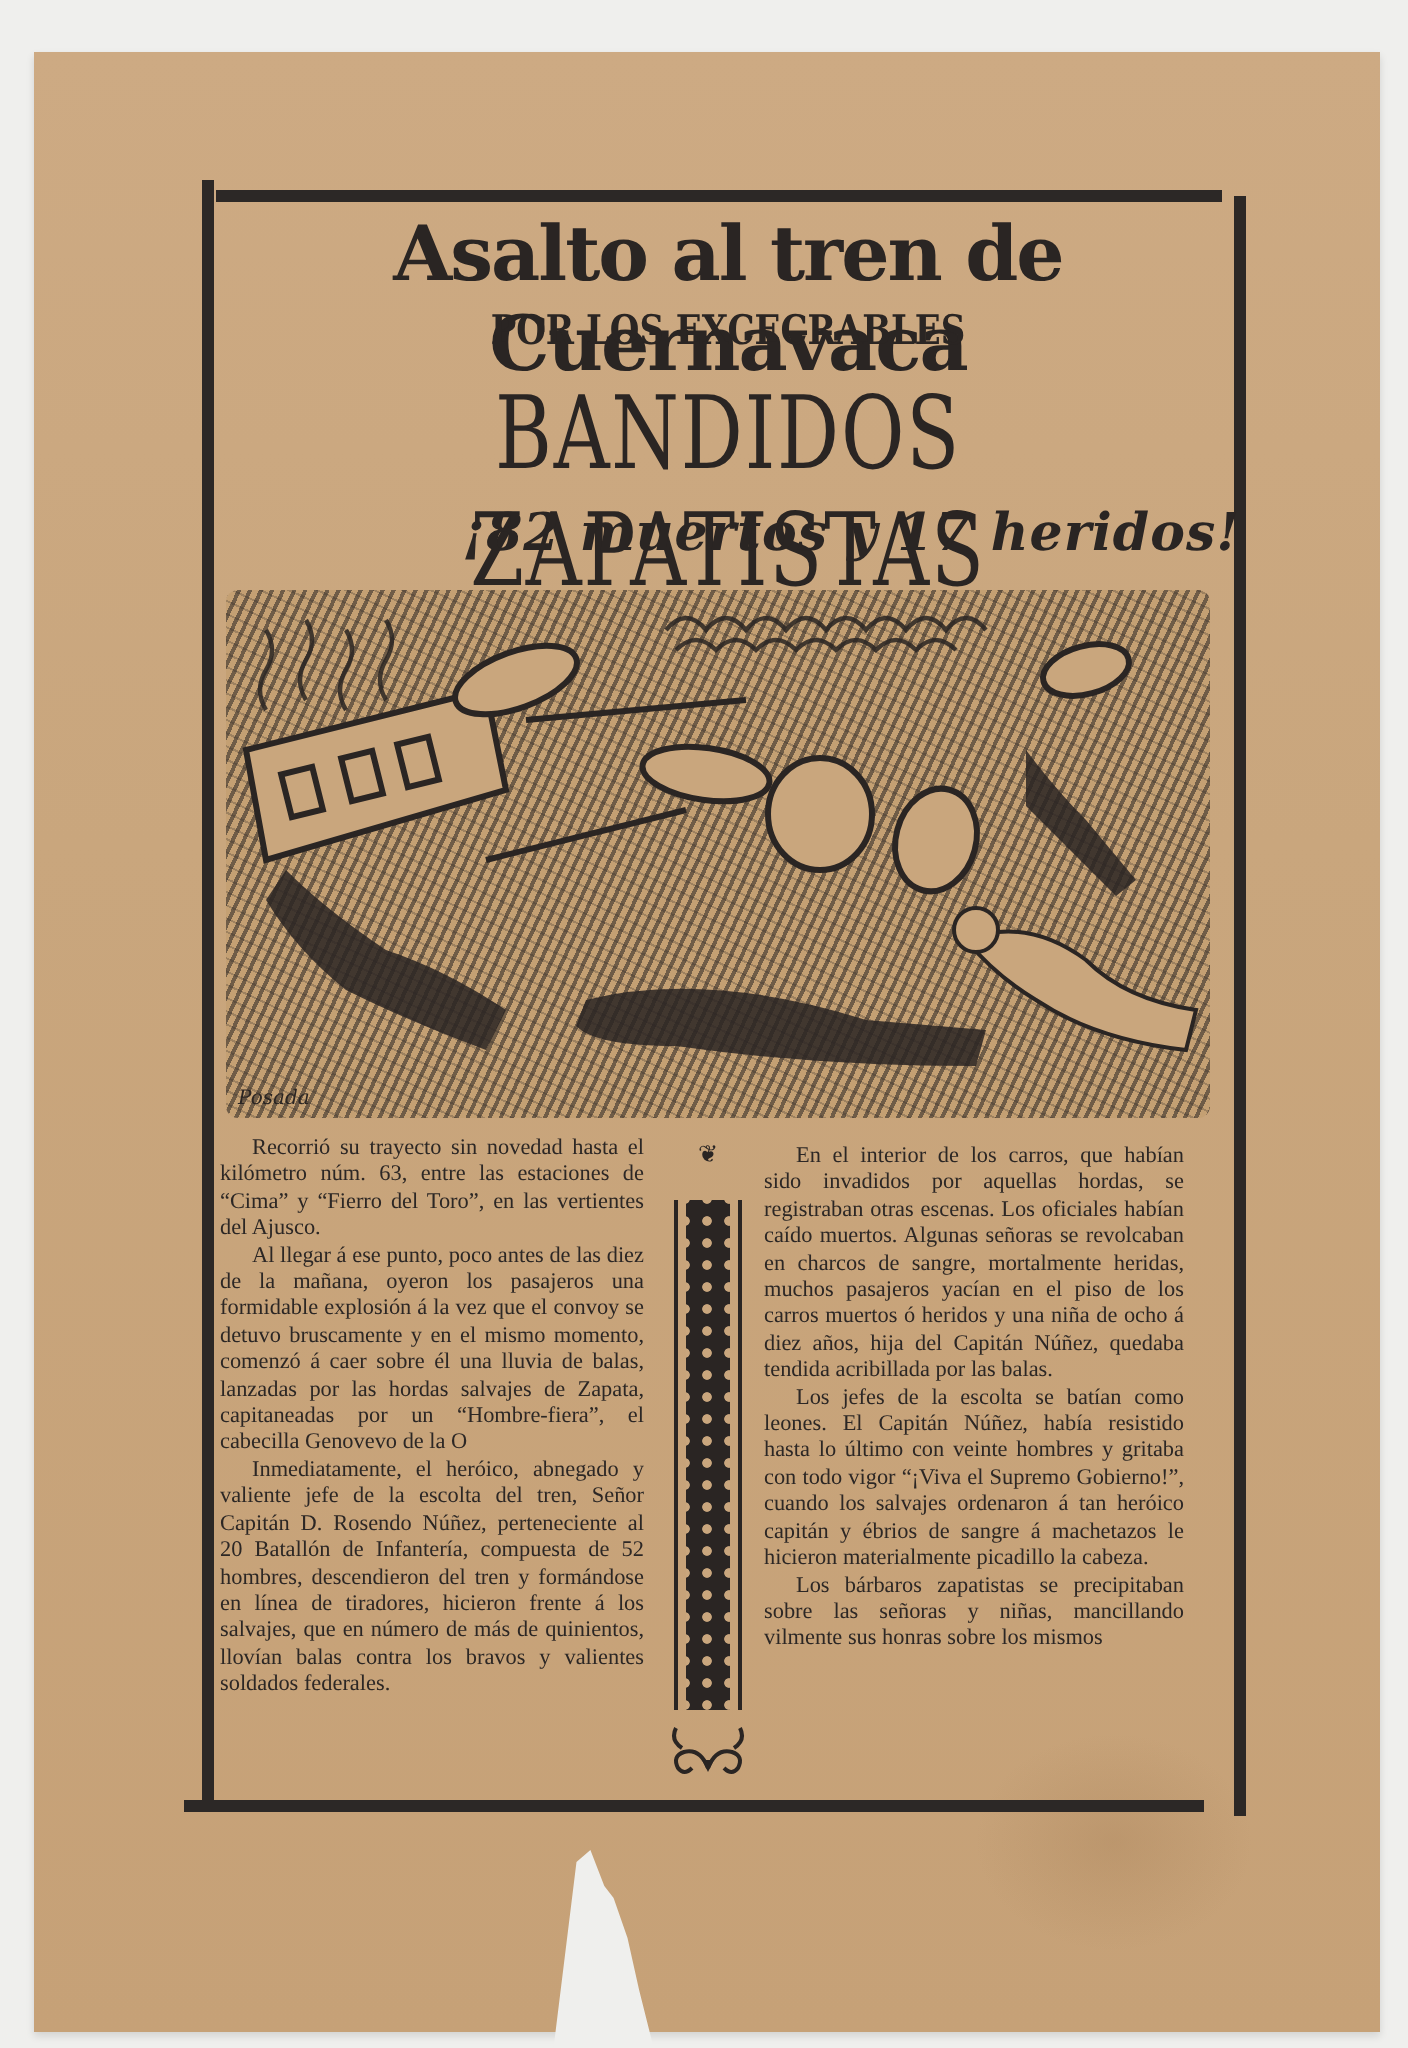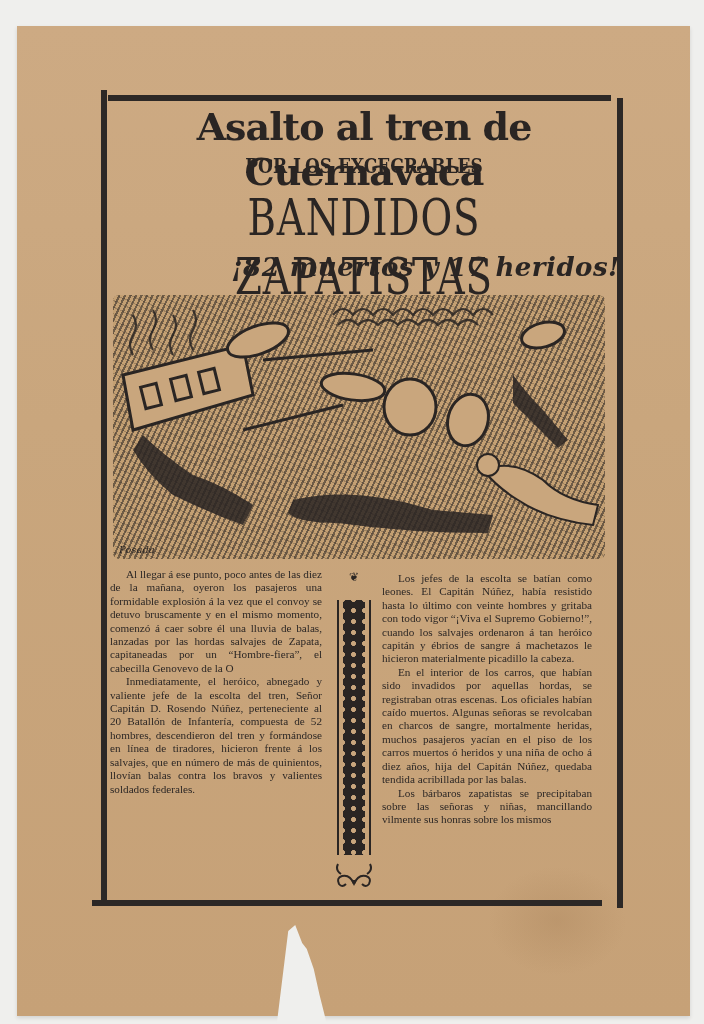--- a/index.html
+++ b/index.html
@@ -153,20 +153,21 @@
     </g>
     <g fill="#c9a67d" stroke="#2a2523" stroke-width="2">
       <path d="M370 175 q30 -12 60 10 q20 20 55 25 l-5 20 q-45 -5 -75 -25 q-20 -12 -35 -30z"></path>
       <circle cx="375" cy="170" r="11"></circle>
     </g>
   </svg>
   <span class="signature">Posada</span>
 </div>
 
 <div class="col col-left">
+  <p>Recorrió su trayecto sin novedad hasta el kilómetro núm. 63, entre las estaciones de “Cima” y “Fierro del Toro”, en las vertientes del Ajusco.</p>
   <p>Al llegar á ese punto, poco antes de las diez de la mañana, oyeron los pasajeros una formidable explosión á la vez que el convoy se detuvo bruscamente y en el mismo momento, comenzó á caer sobre él una lluvia de balas, lanzadas por las hordas salvajes de Zapata, capitaneadas por un “Hombre-fiera”, el cabecilla Genovevo de la O</p>
   <p>Inmediatamente, el heróico, abnegado y valiente jefe de la escolta del tren, Señor Capitán D. Rosendo Núñez, perteneciente al 20 Batallón de Infantería, compuesta de 52 hombres, descendieron del tren y formándose en línea de tiradores, hicieron frente á los salvajes, que en número de más de quinientos, llovían balas contra los bravos y valientes soldados federales.</p>
 </div>
 
 <div class="ornament-top">❦</div>
 <div class="column-rule">
   <div class="line-l"></div>
   <div class="band"></div>
   <div class="line-r"></div>
 </div>
@@ -176,16 +177,16 @@
       <path d="M20 26 q-4 -10 -12 -8 q-6 2 -3 8 q3 4 7 0"></path>
       <path d="M20 26 q4 -10 12 -8 q6 2 3 8 q-3 4 -7 0"></path>
       <path d="M4 6 q-3 6 3 10"></path>
         <path d="M36 6 q3 6 -3 10"></path>
     </g>
     <path d="M17 22 l3 6 l3 -6 z" fill="#2a2523"></path>
   </svg>
 </div>
 
 <div class="col col-right">
+  <p>En el interior de los carros, que habían sido invadidos por aquellas hordas, se registraban otras escenas. Los oficiales habían caído muertos. Algunas señoras se revolcaban en charcos de sangre, mortalmente heridas, muchos pasajeros yacían en el piso de los carros muertos ó heridos y una niña de ocho á diez años, hija del Capitán Núñez, quedaba tendida acribillada por las balas.</p>
   <p>Los jefes de la escolta se batían como leones. El Capitán Núñez, había resistido hasta lo último con veinte hombres y gritaba con todo vigor “¡Viva el Supremo Gobierno!”, cuando los salvajes ordenaron á tan heróico capitán y ébrios de sangre á machetazos le hicieron materialmente picadillo la cabeza.</p>
-  <p>En el interior de los carros, que habían sido invadidos por aquellas hordas, se registraban otras escenas. Los oficiales habían caído muertos. Algunas señoras se revolcaban en charcos de sangre, mortalmente heridas, muchos pasajeros yacían en el piso de los carros muertos ó heridos y una niña de ocho á diez años, hija del Capitán Núñez, quedaba tendida acribillada por las balas.</p>
   <p>Los bárbaros zapatistas se precipitaban sobre las señoras y niñas, mancillando vilmente sus honras sobre los mismos</p>
 </div>
 
 </body></html>

